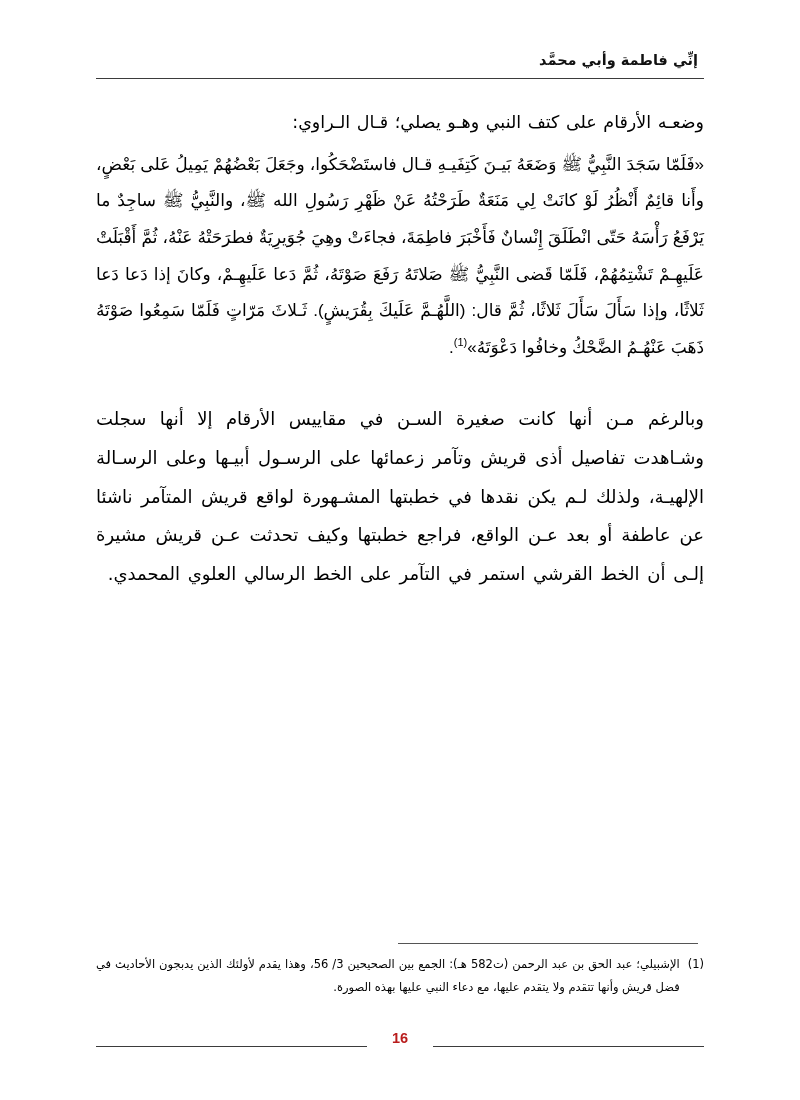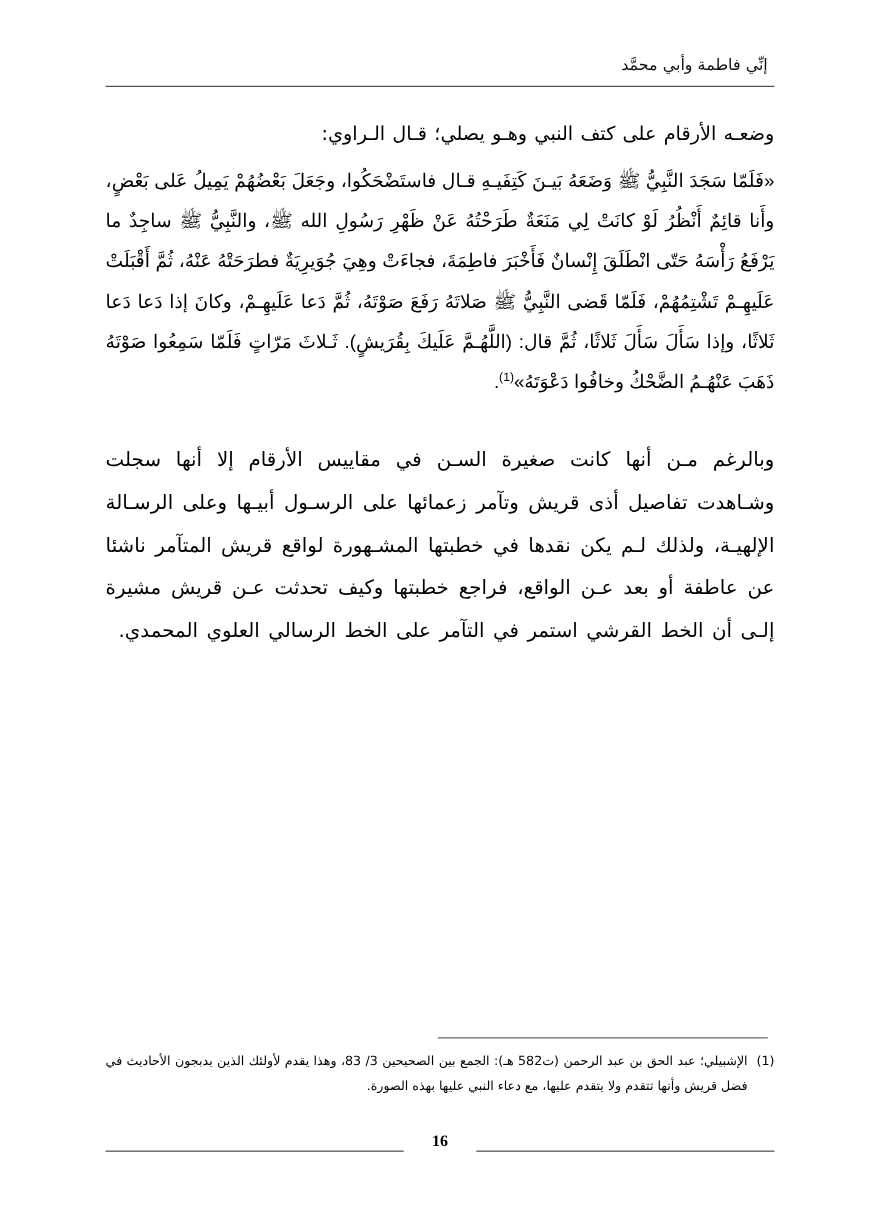--- a/index.html
+++ b/index.html
@@ -38,21 +38,21 @@
     font-weight: bold;
     letter-spacing: 0;
     color: #111;
     padding: 0 6px 10px 6px;
   }
   .header .left-text {
     font-weight: bold;
     font-size: 14px;
   }
   .header .right-text {
-    font-weight: normal;
+    font-weight: bold;
     font-size: 14.5px;
   }
   .header-rule {
     border: 0;
     border-top: 1.1px solid #3b3b3b;
     margin: 0 0 0 0;
     width: 100%;
   }
 
   
@@ -143,24 +143,24 @@
   }
   .page-number {
     position: relative;
     z-index: 2;
     background: #ffffff;
     width: 66px;
     height: 30px;
     display: flex;
     align-items: center;
     justify-content: center;
-    font-family: Liberation Serif, serif;
+    font-family: Liberation Sans, sans-serif;
     font-size: 14.5px;
     font-weight: bold;
-    color: #000000;
+    color: #b91c1c;
   }
 </style>
 </head>
 <body>
 
 <div class="page">
 
   <div class="header">
     <span class="right-text">إنِّي فاطمة وأبي محمَّد</span>
   </div>
@@ -173,21 +173,21 @@
     <p class="quote"><span>«فَلَمّا سَجَدَ النَّبِيُّ ﷺ وَضَعَهُ بَيـنَ كَتِفَيـهِ قـال فاستَضْحَكُوا، وجَعَلَ بَعْضُهُمْ يَمِيلُ عَلى بَعْضٍ، وأَنا قائِمٌ أَنْظُرُ لَوْ كانَتْ لِي مَنَعَةٌ طَرَحْتُهُ عَنْ ظَهْرِ رَسُولِ الله ﷺ، والنَّبِيُّ ﷺ ساجِدٌ ما يَرْفَعُ رَأْسَهُ حَتّى انْطَلَقَ إِنْسانٌ فَأَخْبَرَ فاطِمَةَ، فجاءَتْ وهِيَ جُوَيرِيَةٌ فطرَحَتْهُ عَنْهُ، ثُمَّ أَقْبَلَتْ عَلَيهِـمْ تَشْتِمُهُمْ، فَلَمّا قَضى النَّبِيُّ ﷺ صَلاتَهُ رَفَعَ صَوْتَهُ، ثُمَّ دَعا عَلَيهِـمْ، وكانَ إذا دَعا دَعا ثَلاثًا، وإذا سَأَلَ سَأَلَ ثَلاثًا، ثُمَّ قال: (اللَّهُـمَّ عَلَيكَ بِقُرَيشٍ). ثَـلاثَ مَرّاتٍ فَلَمّا سَمِعُوا صَوْتَهُ ذَهَبَ عَنْهُـمُ الضَّحْكُ وخافُوا دَعْوَتَهُ»</span><span class="sup">(1)</span><span>.</span></p>
 
     <p class="para-2">وبالرغم مـن أنها كانت صغيرة السـن في مقاييس الأرقام إلا أنها سجلت وشـاهدت تفاصيل أذى قريش وتآمر زعمائها على الرسـول أبيـها وعلى الرسـالة الإلهيـة، ولذلك لـم يكن نقدها في خطبتها المشـهورة لواقع قريش المتآمر ناشئا عن عاطفة أو بعد عـن الواقع، فراجع خطبتها وكيف تحدثت عـن قريش مشيرة إلـى أن الخط القرشي استمر في التآمر على الخط الرسالي العلوي المحمدي.</p>
 
   </div>
 
   <div class="footnote-area">
     <hr class="footnote-rule">
     <div class="footnote">
       <span class="marker">(1)</span>
-      <span class="fn-text">الإشبيلي؛ عبد الحق بن عبد الرحمن (ت582 هـ): الجمع بين الصحيحين 3/ 83، وهذا يقدم لأولئك الذين يدبجون الأحاديث في فضل قريش وأنها تتقدم ولا يتقدم عليها، مع دعاء النبي عليها بهذه الصورة.</span>
+      <span class="fn-text">الإشبيلي؛ عبد الحق بن عبد الرحمن (ت582 هـ): الجمع بين الصحيحين 3/ 56، وهذا يقدم لأولئك الذين يدبجون الأحاديث في فضل قريش وأنها تتقدم ولا يتقدم عليها، مع دعاء النبي عليها بهذه الصورة.</span>
     </div>
   </div>
 
   <div class="footer">
     <hr class="footer-rule">
     <div class="page-number">16</div>
   </div>
 
 </div>
 

